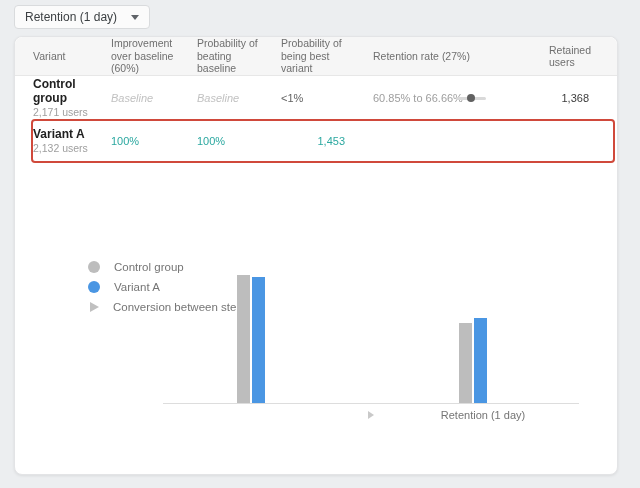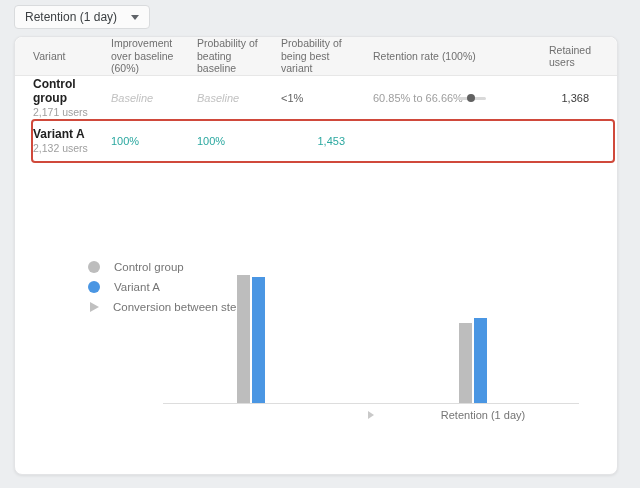--- a/index.html
+++ b/index.html
@@ -97,21 +97,21 @@
   <span class="dd-caret"></span>
 </div>
 
 <div class="card">
 
   <div class="trow head">
     <div class="cell">Variant</div>
     <div class="cell">Improvement over baseline (60%)</div>
     <div class="cell">Probability of beating baseline</div>
     <div class="cell">Probability of being best variant</div>
-    <div class="cell">Retention rate (100%)</div>
+    <div class="cell">Retention rate (27%)</div>
     <div class="cell retained-h">Retained users</div>
   </div>
 
   <div class="trow body row-control">
     <div class="cell name-cell">
       <span class="v-name">Control group</span>
       <span class="v-users">2,171 users</span>
     </div>
     <div class="cell c-improve">Baseline</div>
     <div class="cell c-beating">Baseline</div>

